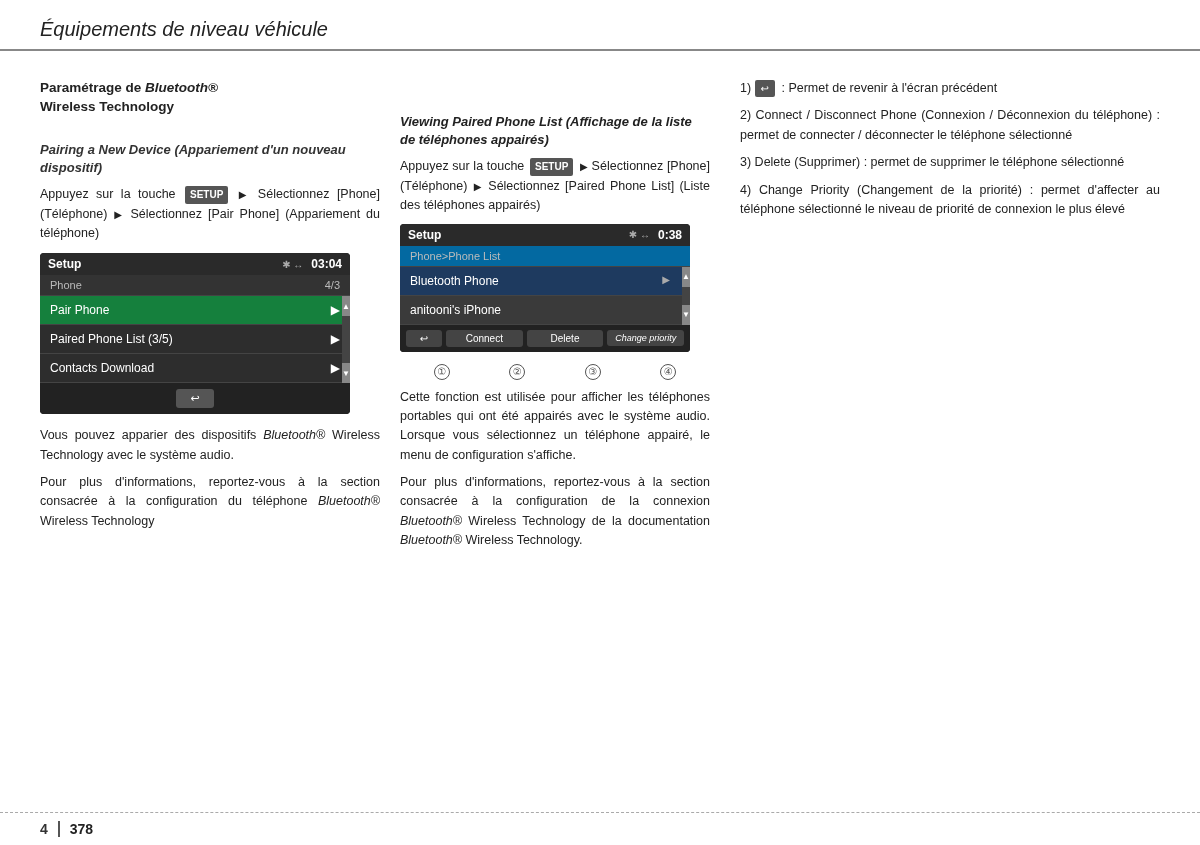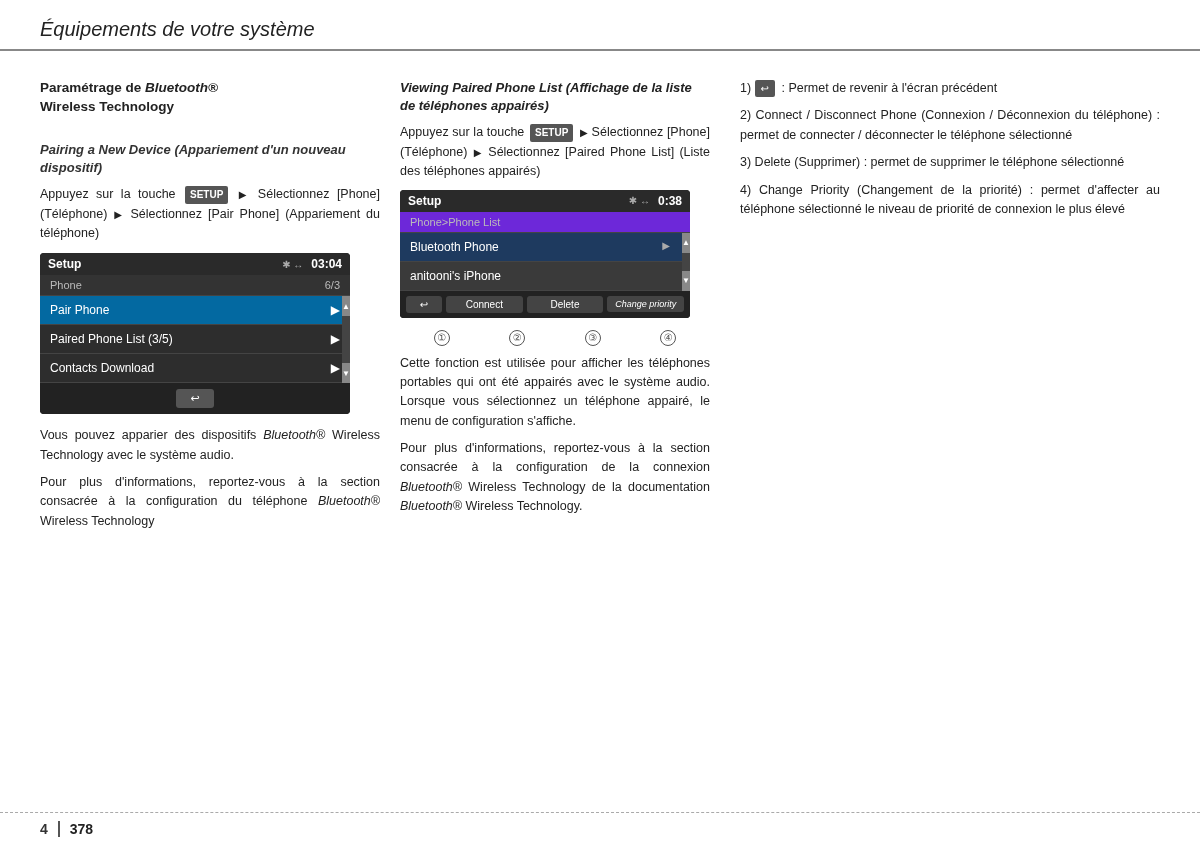--- a/index.html
+++ b/index.html
@@ -39,20 +39,21 @@
       width: 360px;
       flex-shrink: 0;
       padding-right: 20px;
     }
 
     
     .mid-col {
       width: 330px;
       flex-shrink: 0;
       padding-right: 20px;
+      margin-top: 34px;
     }
 
     
     .right-col {
       flex: 1;
       padding-left: 10px;
     }
 
     
     .section-title {
@@ -150,21 +151,21 @@
       font-size: 12px;
       position: relative;
     }
     .screen-row.sub-label {
       color: #bbb;
       font-size: 11px;
       padding: 4px 10px;
       background: #333;
     }
     .screen-row.highlighted {
-      background: #0369a1;
+      background: #15803d;
     }
     .screen-row .row-text {
       flex: 1;
     }
     .screen-row .row-arrow {
       color: #fff;
       font-size: 12px;
     }
     .screen-row .row-num {
       color: #bbb;
@@ -245,21 +246,21 @@
       margin-left: 8px;
     }
     .screen-body-mid {
       background: #2d2d2d;
       position: relative;
     }
     .screen-sublabel {
       color: #bbb;
       font-size: 11px;
       padding: 4px 10px;
-      background: #6d28d9;
+      background: #0369a1;
       border-bottom: 1px solid #444;
     }
     .screen-row-mid {
       display: flex;
       align-items: flex-start;
       padding: 7px 10px;
       border-bottom: 1px solid #444;
       color: #fff;
       font-size: 12px;
       position: relative;
@@ -379,21 +380,21 @@
     }
     .footer-page {
       font-size: 14px;
       font-weight: bold;
     }
   </style>
 </head>
 <body>
 
 <div class="page-header">
-  <h1>Équipements de votre système</h1>
+  <h1>Équipements de niveau véhicule</h1>
 </div>
 
 <div class="content-area">
 
   <div class="left-col">
     <p class="section-title">
       <span>Paramétrage de </span><em>Bluetooth®</em><br>
       <span>Wireless Technology</span>
     </p>
 
@@ -407,21 +408,21 @@
 
     <div class="screen-mockup">
       <div class="screen-header">
         <span class="screen-title">Setup</span>
         <span class="screen-icons">✱  ↔</span>
         <span class="screen-time">03:04</span>
       </div>
       <div class="screen-body">
         <div class="screen-row sub-label">
           <span class="row-text">Phone</span>
-          <span class="row-num">6/3</span>
+          <span class="row-num">4/3</span>
         </div>
         <div style="position:relative;">
           <div class="screen-row highlighted">
             <span class="row-text">Pair Phone</span>
             <span class="row-arrow">▶</span>
           </div>
           <div class="screen-row">
             <span class="row-text">Paired Phone List (3/5)</span>
             <span class="row-arrow">▶</span>
           </div>

